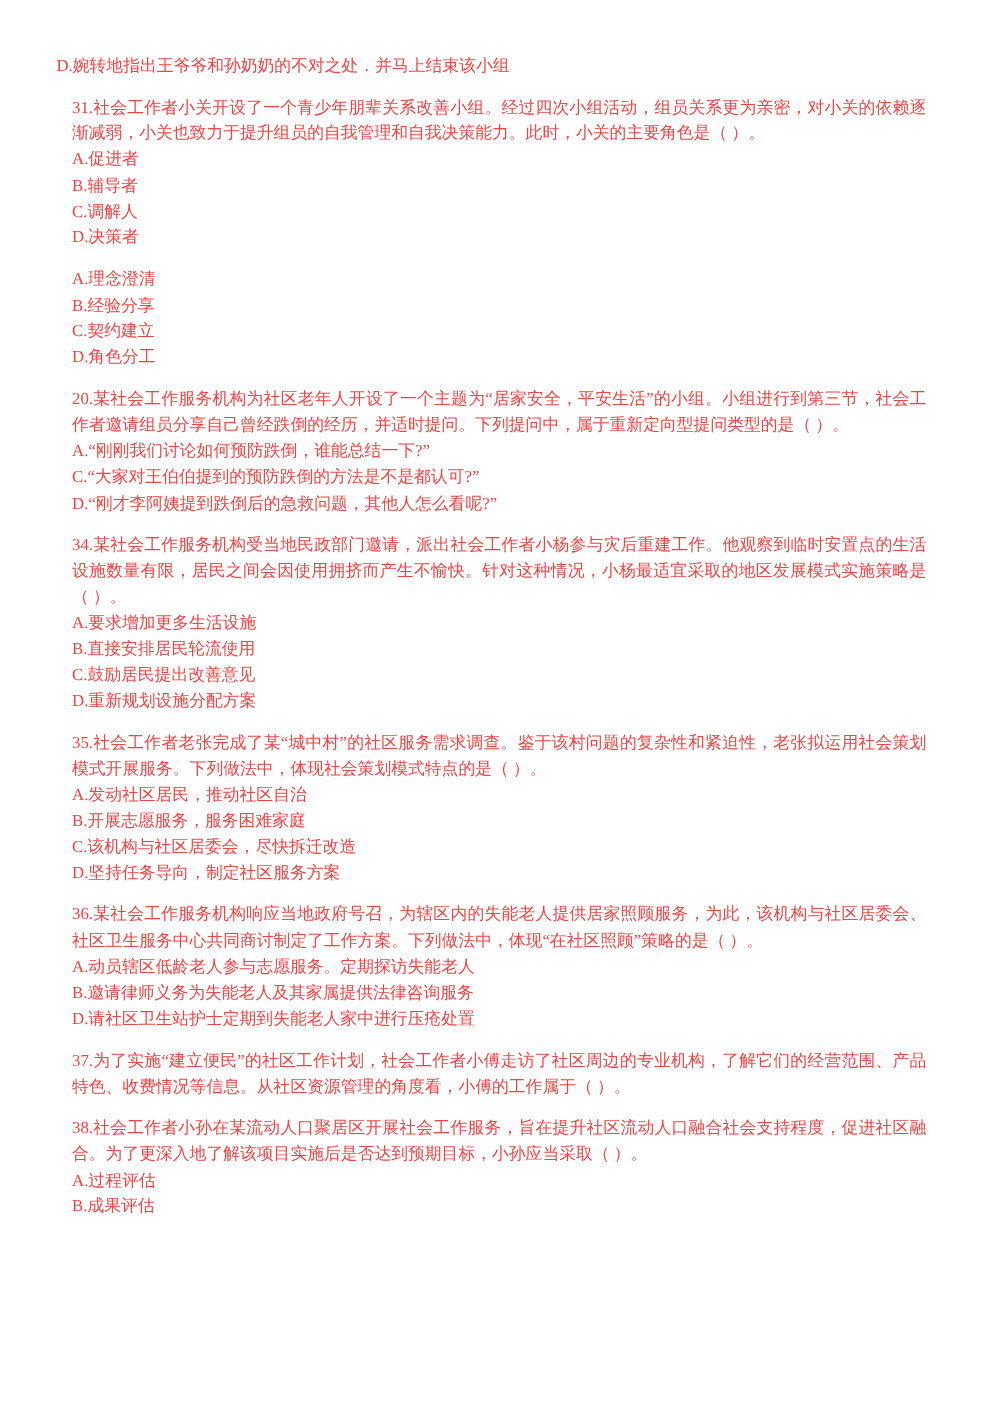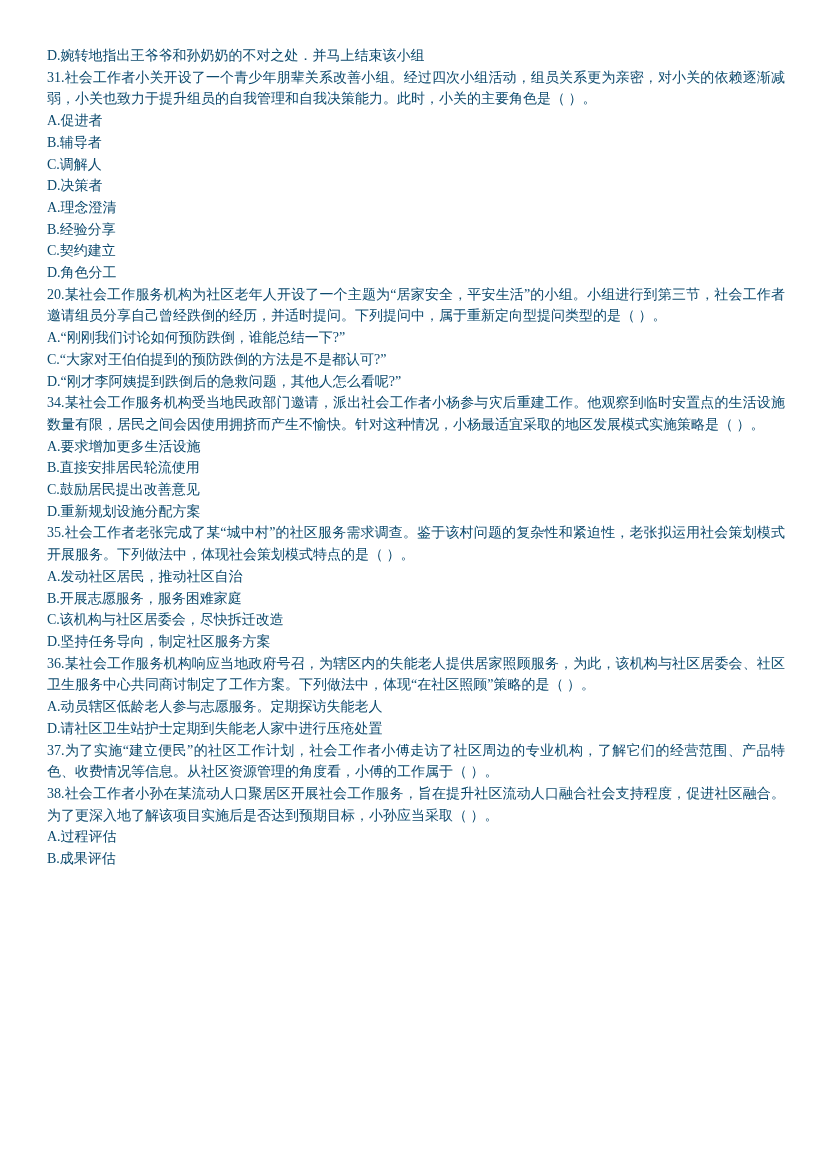--- a/index.html
+++ b/index.html
@@ -12,38 +12,38 @@
     width: 830px;
     height: 1175px;
     margin: 0 auto;
     background: #ffffff;
     box-sizing: border-box;
     padding: 45px 45px 40px 47px;
     overflow: hidden;
     font-family: "Liberation Serif", "DejaVu Serif", serif;
     font-size: 14px;
     line-height: 21.7px;
-    color: #0c4a6e;
+    color: #ef4444;
   }
   .stem {
     margin: 0;
     text-align: justify;
     text-justify: inter-character;
     word-break: break-all;
   }
   .line {
     margin: 0;
     white-space: normal;
     word-break: break-all;
   }
   .option {
     text-align: left;
   }
   .question {
-    margin: 0;
+    margin: 13px;
   }
 </style>
 </head>
 <body>
 
 <div class="page">
   <p class="line option">D.婉转地指出王爷爷和孙奶奶的不对之处．并马上结束该小组</p>
   <div>
   <section class="question">
     <p class="stem">31.社会工作者小关开设了一个青少年朋辈关系改善小组。经过四次小组活动，组员关系更为亲密，对小关的依赖逐渐减弱，小关也致力于提升组员的自我管理和自我决策能力。此时，小关的主要角色是（ ）。</p>
@@ -90,20 +90,21 @@
           <p class="line option">B.开展志愿服务，服务困难家庭</p>
           <p class="line option">C.该机构与社区居委会，尽快拆迁改造</p>
           <p class="line option">D.坚持任务导向，制定社区服务方案</p>
         </div>
   </section>
 
   <section class="question">
     <p class="stem">36.某社会工作服务机构响应当地政府号召，为辖区内的失能老人提供居家照顾服务，为此，该机构与社区居委会、社区卫生服务中心共同商讨制定了工作方案。下列做法中，体现“在社区照顾”策略的是（ ）。</p>
     <div>
           <p class="line option">A.动员辖区低龄老人参与志愿服务。定期探访失能老人</p>
+          <p class="line option">B.邀请律师义务为失能老人及其家属提供法律咨询服务</p>
           <p class="line option">D.请社区卫生站护士定期到失能老人家中进行压疮处置</p>
         </div>
   </section>
 
   <section class="question">
     <p class="stem">37.为了实施“建立便民”的社区工作计划，社会工作者小傅走访了社区周边的专业机构，了解它们的经营范围、产品特色、收费情况等信息。从社区资源管理的角度看，小傅的工作属于（ ）。</p>
   </section>
 
   <section class="question">
     <p class="stem">38.社会工作者小孙在某流动人口聚居区开展社会工作服务，旨在提升社区流动人口融合社会支持程度，促进社区融合。为了更深入地了解该项目实施后是否达到预期目标，小孙应当采取（ ）。</p>

